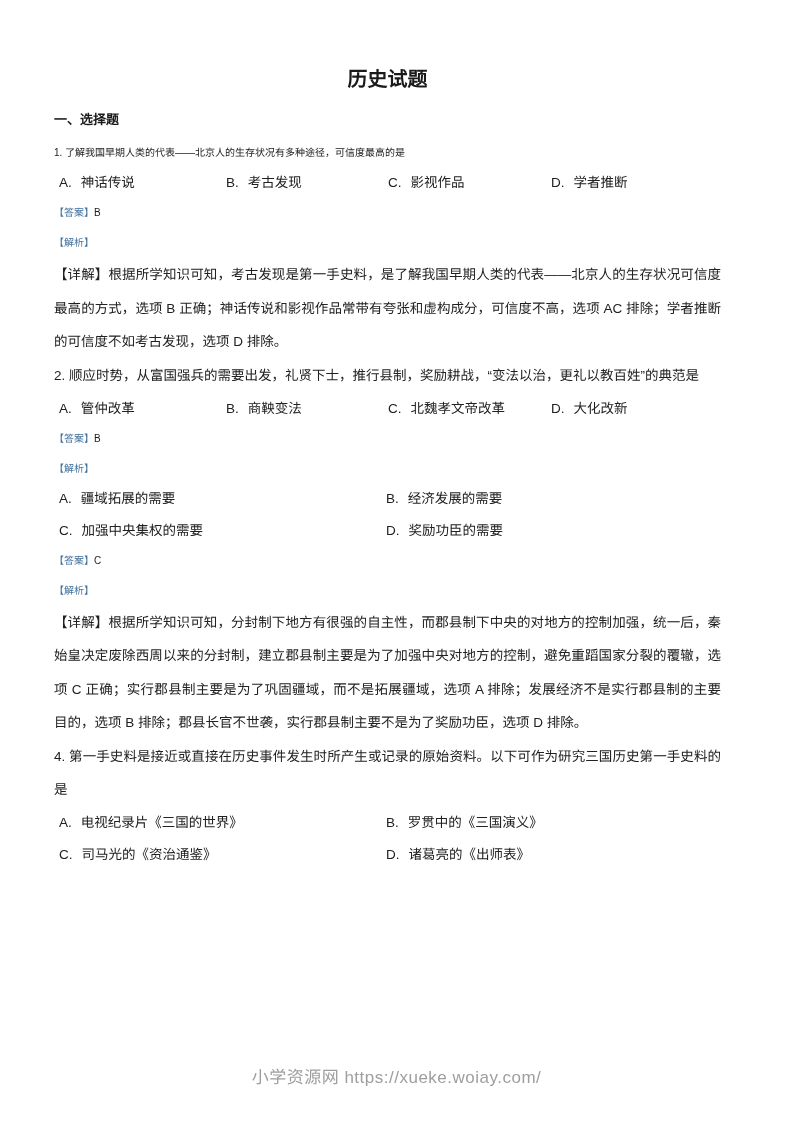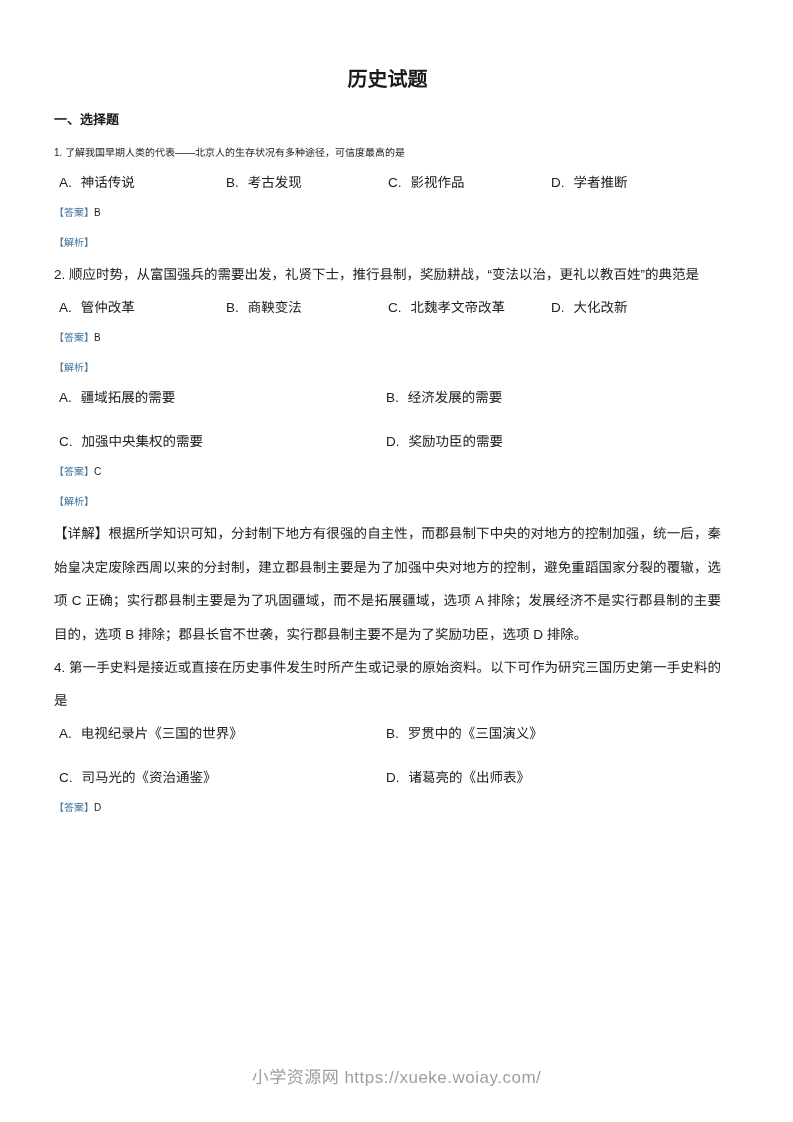--- a/index.html
+++ b/index.html
@@ -52,21 +52,21 @@
     padding-left: 5px;
     font-size: 13.5px;
     line-height: 30px;
   }
   .options-2 {
     display: grid;
     grid-template-columns: 327px 1fr;
     padding-left: 5px;
     font-size: 13.5px;
     line-height: 30px;
-    row-gap: 14px;
+    row-gap: 2px;
   }
   .opt-key { display: inline-block; margin-right: 9px; }
   .label-blue { color: #41719C; }
   .answer-line .ans-val { color: #1a1a1a; }
   .footer {
     position: absolute;
     left: 0;
     right: 0;
     top: 1063px;
     text-align: center;
@@ -87,20 +87,21 @@
   <div class="q-block">
     <div class="line"><span>1.</span>&nbsp;<span>了解我国早期人类的代表——北京人的生存状况有多种途径，可信度最高的是</span></div>
     <div class="options-4">
       <div><span class="opt-key">A.</span><span>神话传说</span></div>
       <div><span class="opt-key">B.</span><span>考古发现</span></div>
       <div><span class="opt-key">C.</span><span>影视作品</span></div>
       <div><span class="opt-key">D.</span><span>学者推断</span></div>
     </div>
     <div class="line answer-line"><span class="label-blue">【答案】</span><span class="ans-val">B</span></div>
     <div class="line"><span class="label-blue">【解析】</span></div>
+    <div class="para"><span>【详解】</span><span>根据所学知识可知，考古发现是第一手史料，是了解我国早期人类的代表——北京人的生存状况可信度最高的方式，选项 B 正确；神话传说和影视作品常带有夸张和虚构成分，可信度不高，选项 AC 排除；学者推断的可信度不如考古发现，选项 D 排除。</span></div>
   </div>
 
   <div class="q-block">
     <div class="stem"><span>2.</span>&nbsp;<span>顺应时势，从富国强兵的需要出发，礼贤下士，推行县制，奖励耕战，“变法以治，更礼以教百姓”的典范是</span></div>
     <div class="options-4">
       <div><span class="opt-key">A.</span><span>管仲改革</span></div>
       <div><span class="opt-key">B.</span><span>商鞅变法</span></div>
       <div><span class="opt-key">C.</span><span>北魏孝文帝改革</span></div>
       <div><span class="opt-key">D.</span><span>大化改新</span></div>
     </div>
@@ -121,18 +122,17 @@
   </div>
 
   <div class="q-block">
     <div class="stem"><span>4.</span>&nbsp;<span>第一手史料是接近或直接在历史事件发生时所产生或记录的原始资料。以下可作为研究三国历史第一手史料的是</span></div>
     <div class="options-2">
       <div><span class="opt-key">A.</span><span>电视纪录片《三国的世界》</span></div>
       <div><span class="opt-key">B.</span><span>罗贯中的《三国演义》</span></div>
       <div><span class="opt-key">C.</span><span>司马光的《资治通鉴》</span></div>
       <div><span class="opt-key">D.</span><span>诸葛亮的《出师表》</span></div>
     </div>
-    <div class="line answer-line"><span class="label-blue">【答案】</span><span class="ans-val">D</span></div>
   </div>
 
 </div>
 
 <div class="footer">小学资源网 https://xueke.woiay.com/</div>
 
 </body></html>

